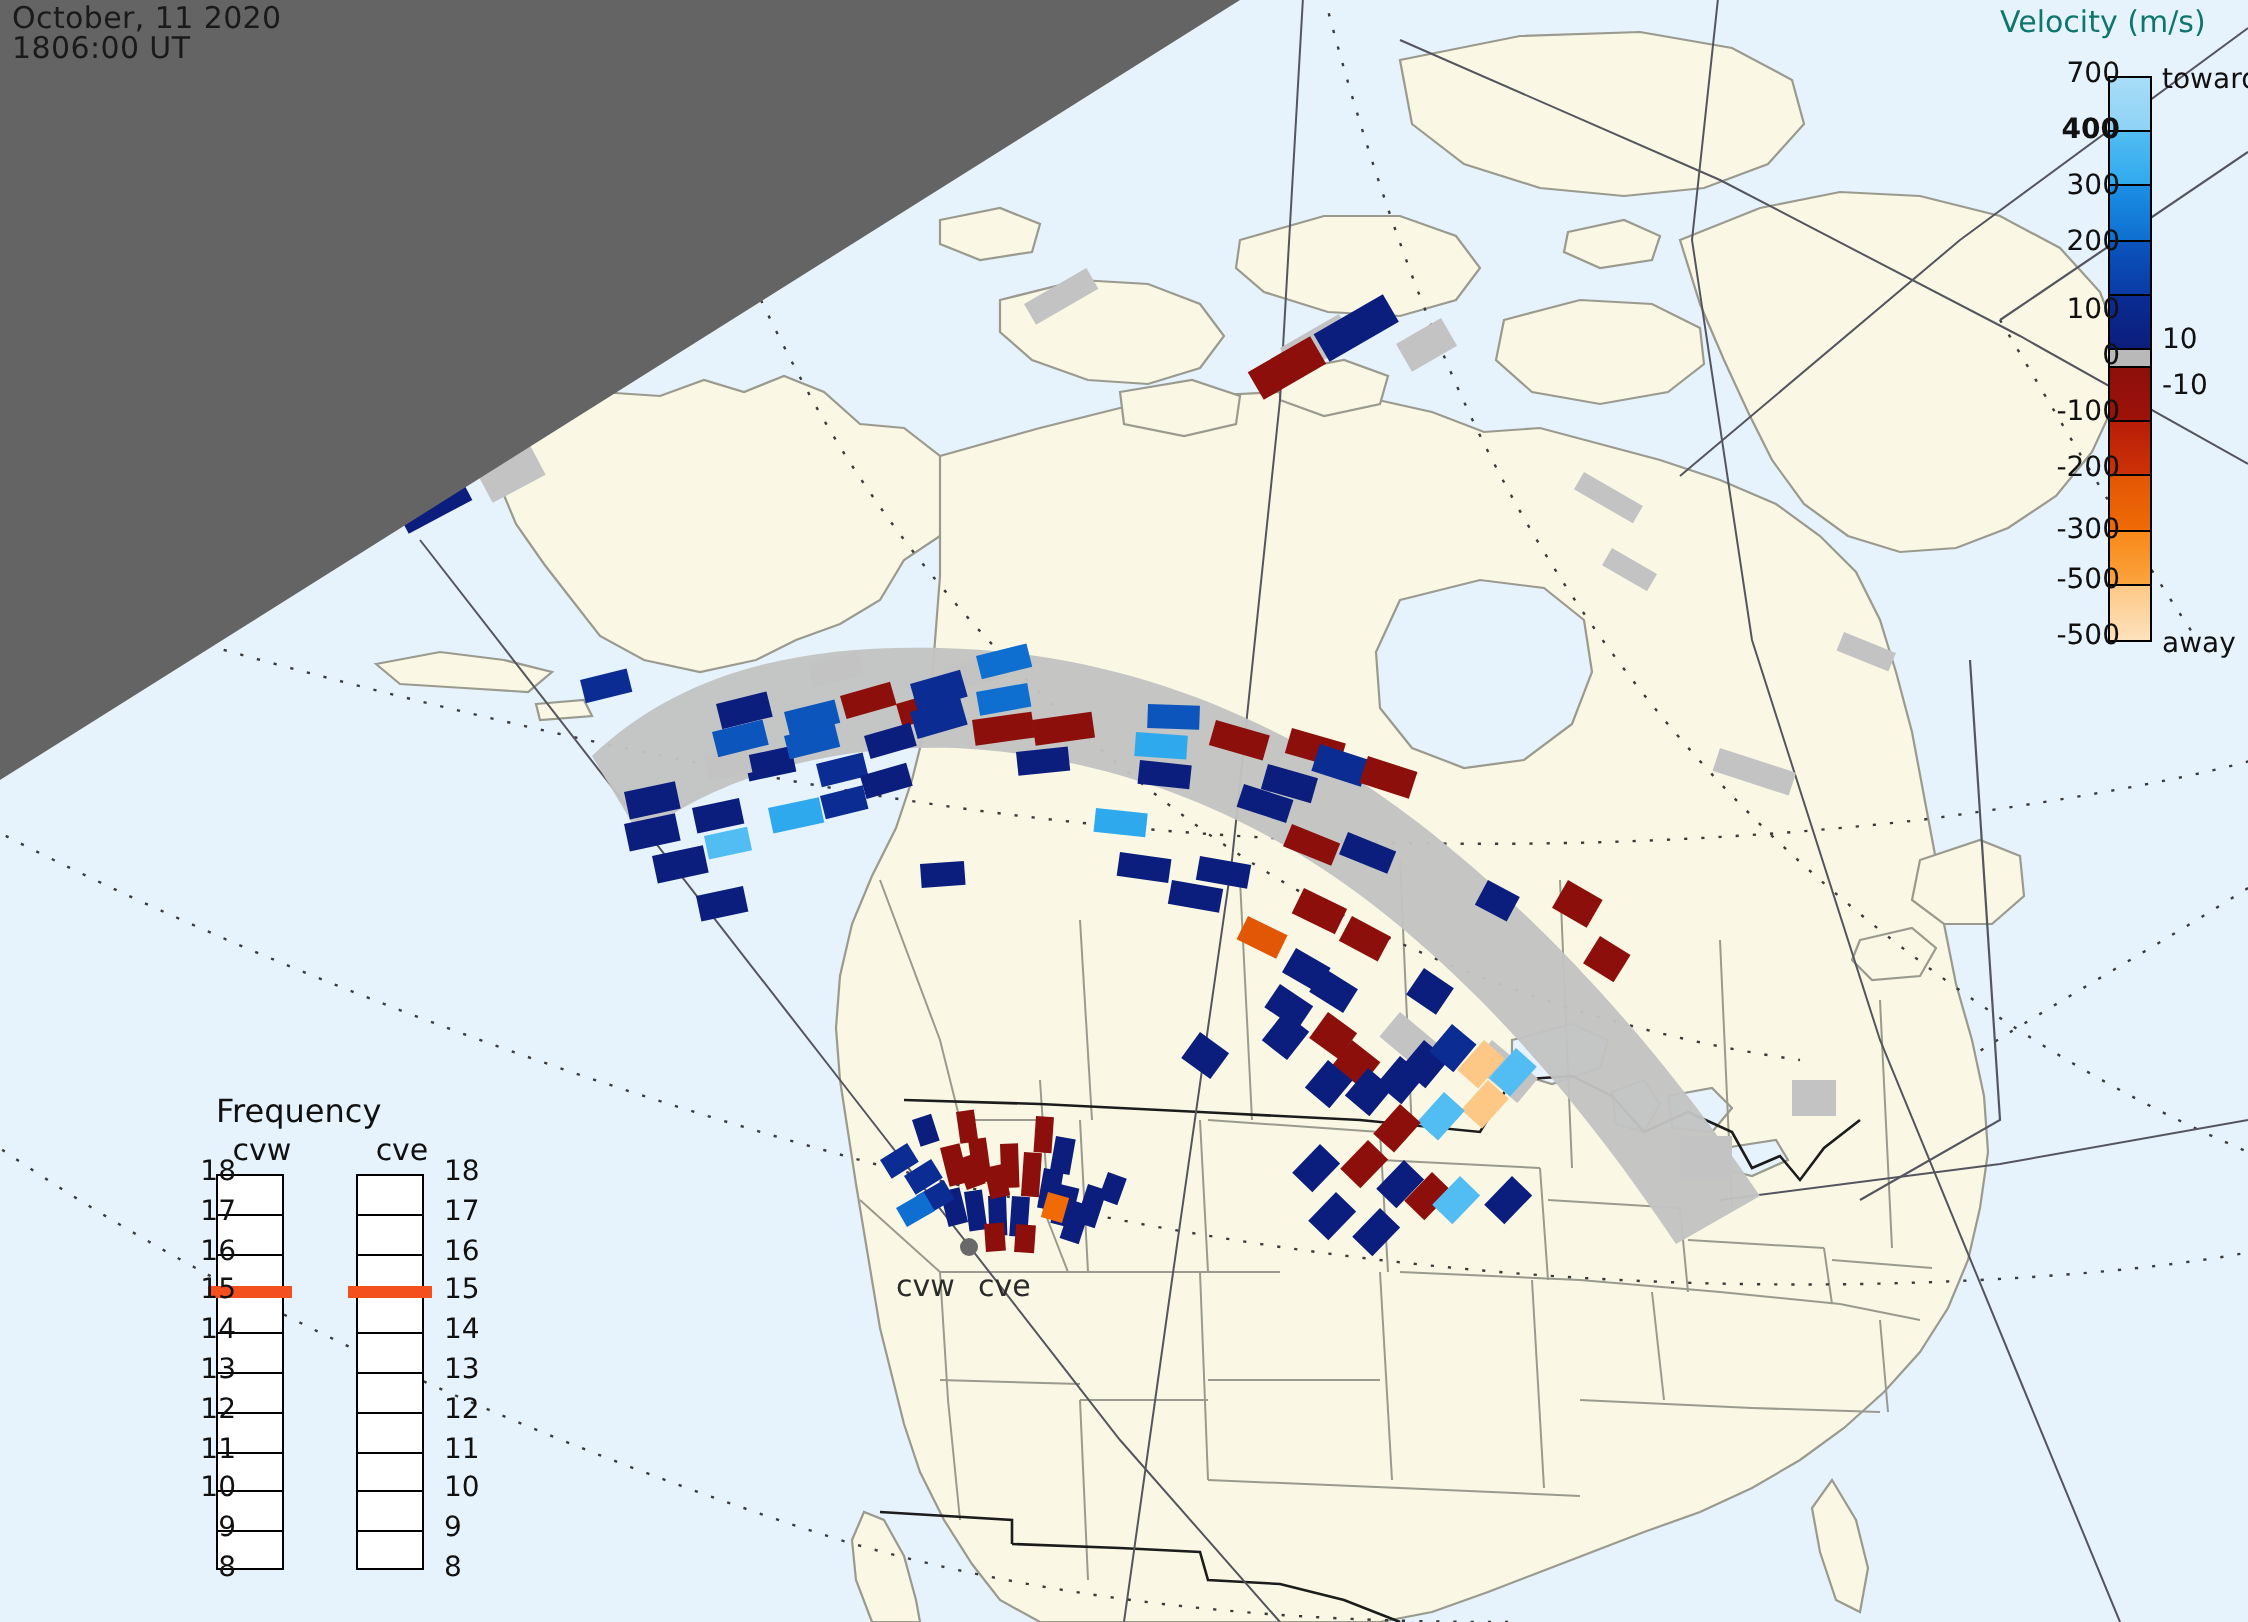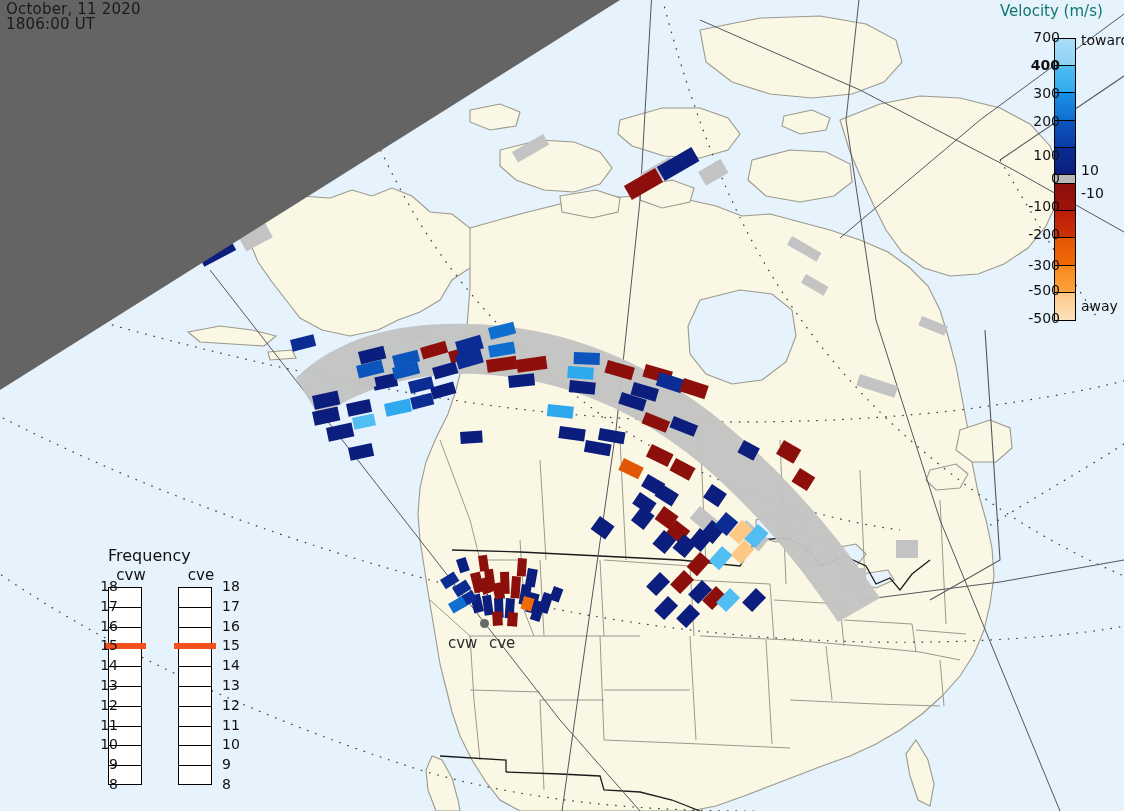--- a/index.html
+++ b/index.html
@@ -363,21 +363,21 @@
         <div class="tick" style="top: 167.5px;">0</div>
         <div class="tick" style="top: 195.6px;">-100</div>
         <div class="tick" style="top: 223.7px;">-200</div>
         <div class="tick" style="top: 255px;">-300</div>
         <div class="tick" style="top: 279.9px;">-500</div>
         <div class="tick" style="top: 308px;">-500</div>
       </div>
       <div class="side" id="lab-toward" style="top:30px;">toward</div>
       <div class="side" id="lab-zu" style="top:160px;">10</div>
       <div class="side" id="lab-zl" style="top:183px;">-10</div>
-      <div class="side" id="lab-away" style="top:296px;">away</div>
+      <div class="side" id="lab-away" style="top:312px;">away</div>
     </div>
 
     <div id="freq">
       <div class="ftitle">Frequency</div>
       <div id="freqcols">
         <div class="col" style="left: 18px;">
           <div class="cname">cvw</div>
           <div class="fbar">
             <div class="fcell" style="top: 0px; height: 19.8px;"></div>
             <div class="fcell" style="top: 19.8px; height: 19.8px;"></div>

